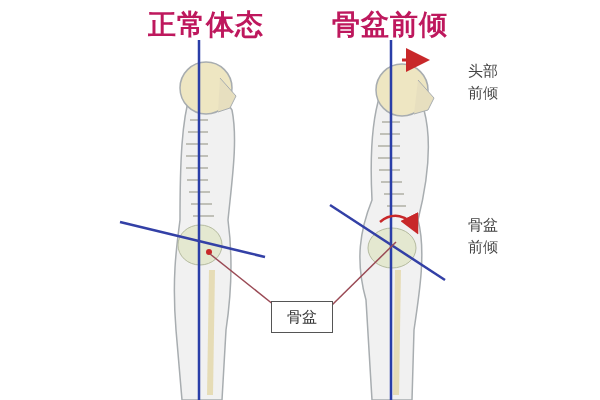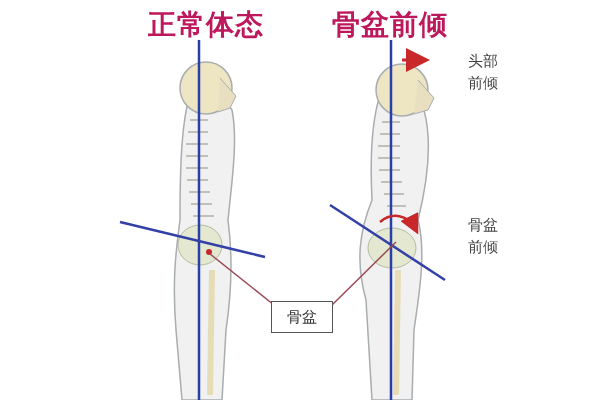--- a/index.html
+++ b/index.html
@@ -4,21 +4,21 @@
 <style>
   html, body { margin: 0; padding: 0; background: #ffffff; }
   body { width: 600px; height: 400px; position: relative; overflow: hidden;
          font-family: "DejaVu Sans", sans-serif; }
   .title { position: absolute; top: 6px; font-size: 28px; color: #be185d;
            letter-spacing: 1px; font-weight: bold; }
   .title-left { left: 148px; }
   .title-right { left: 332px; }
   .note { position: absolute; font-size: 15px; color: #444; line-height: 22px;
           width: 36px; }
-  .note-head { left: 468px; top: 50px; font-family: Liberation Serif, serif; }
+  .note-head { left: 468px; top: 60px; font-family: Liberation Serif, serif; }
   .note-pelvis { left: 468px; top: 214px; }
   .label-box { position: absolute; left: 271px; top: 301px; width: 60px; height: 30px;
                border: 1.5px solid #555; background: #fff; display: flex;
                align-items: center; justify-content: center; font-size: 15px; color: #333; }
   svg.figure { position: absolute; left: 0; top: 0; }
 </style>
 </head>
 <body>
 
 <div class="title title-left">正常体态</div>

